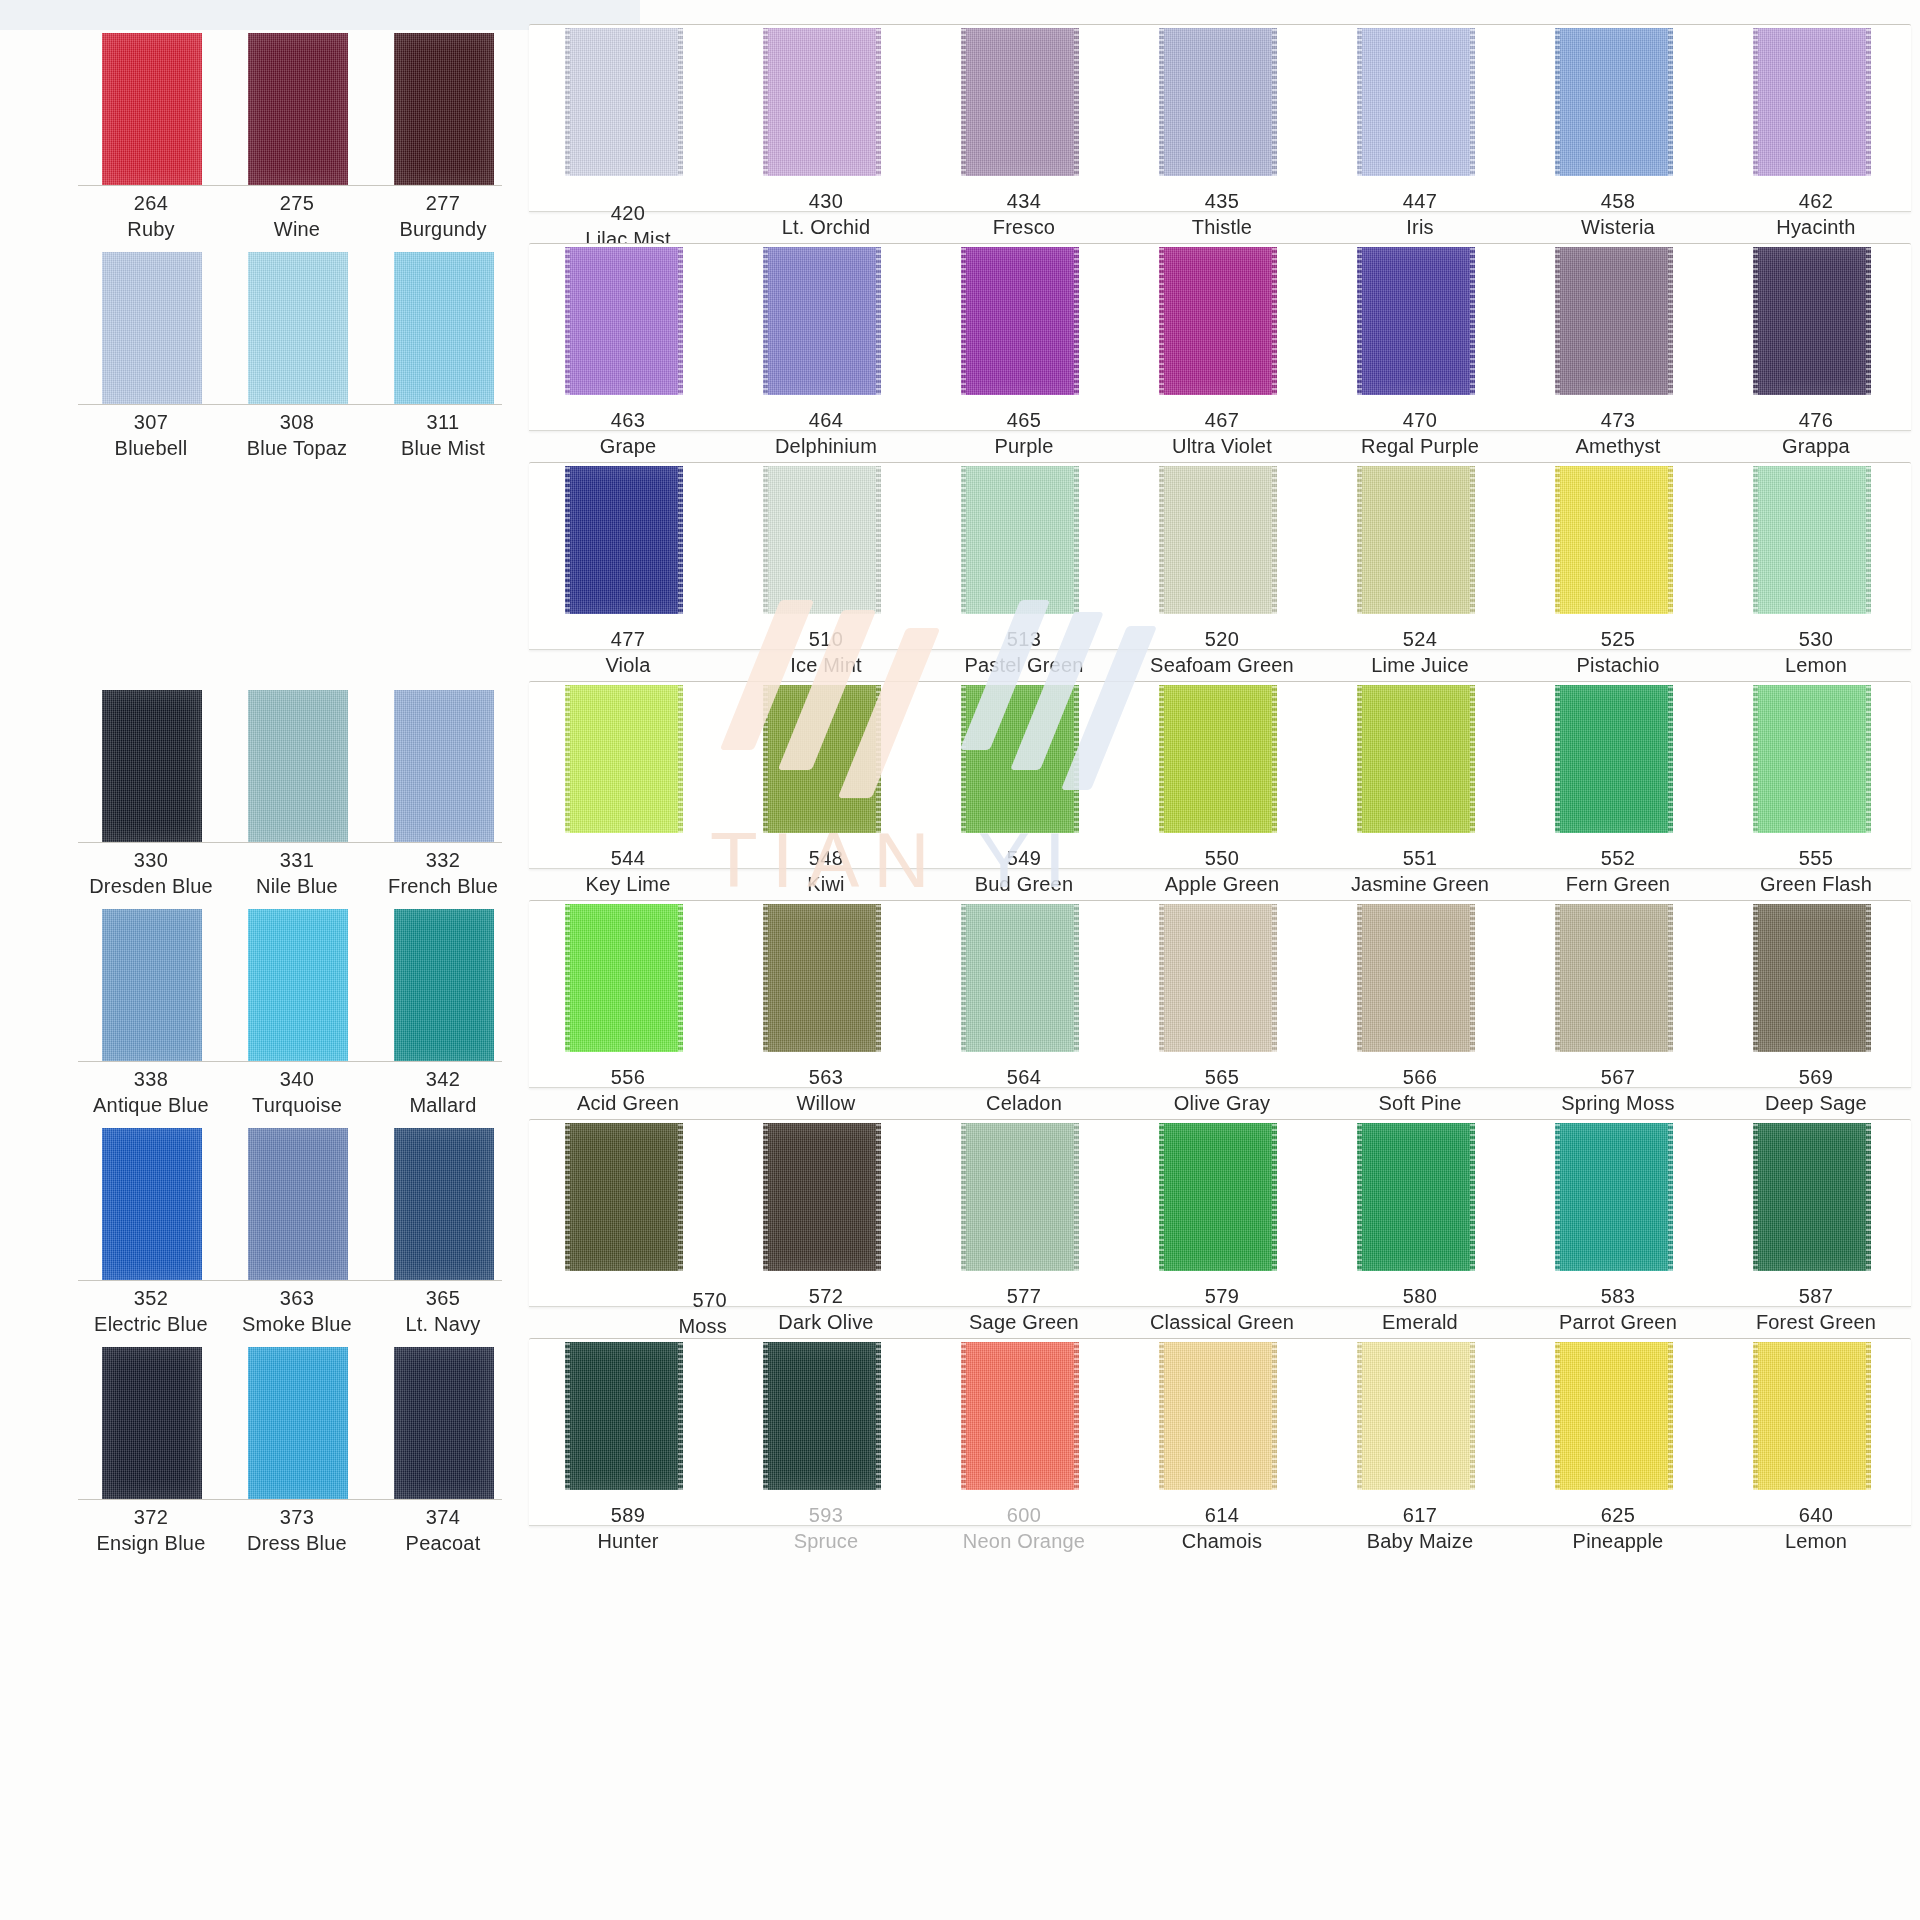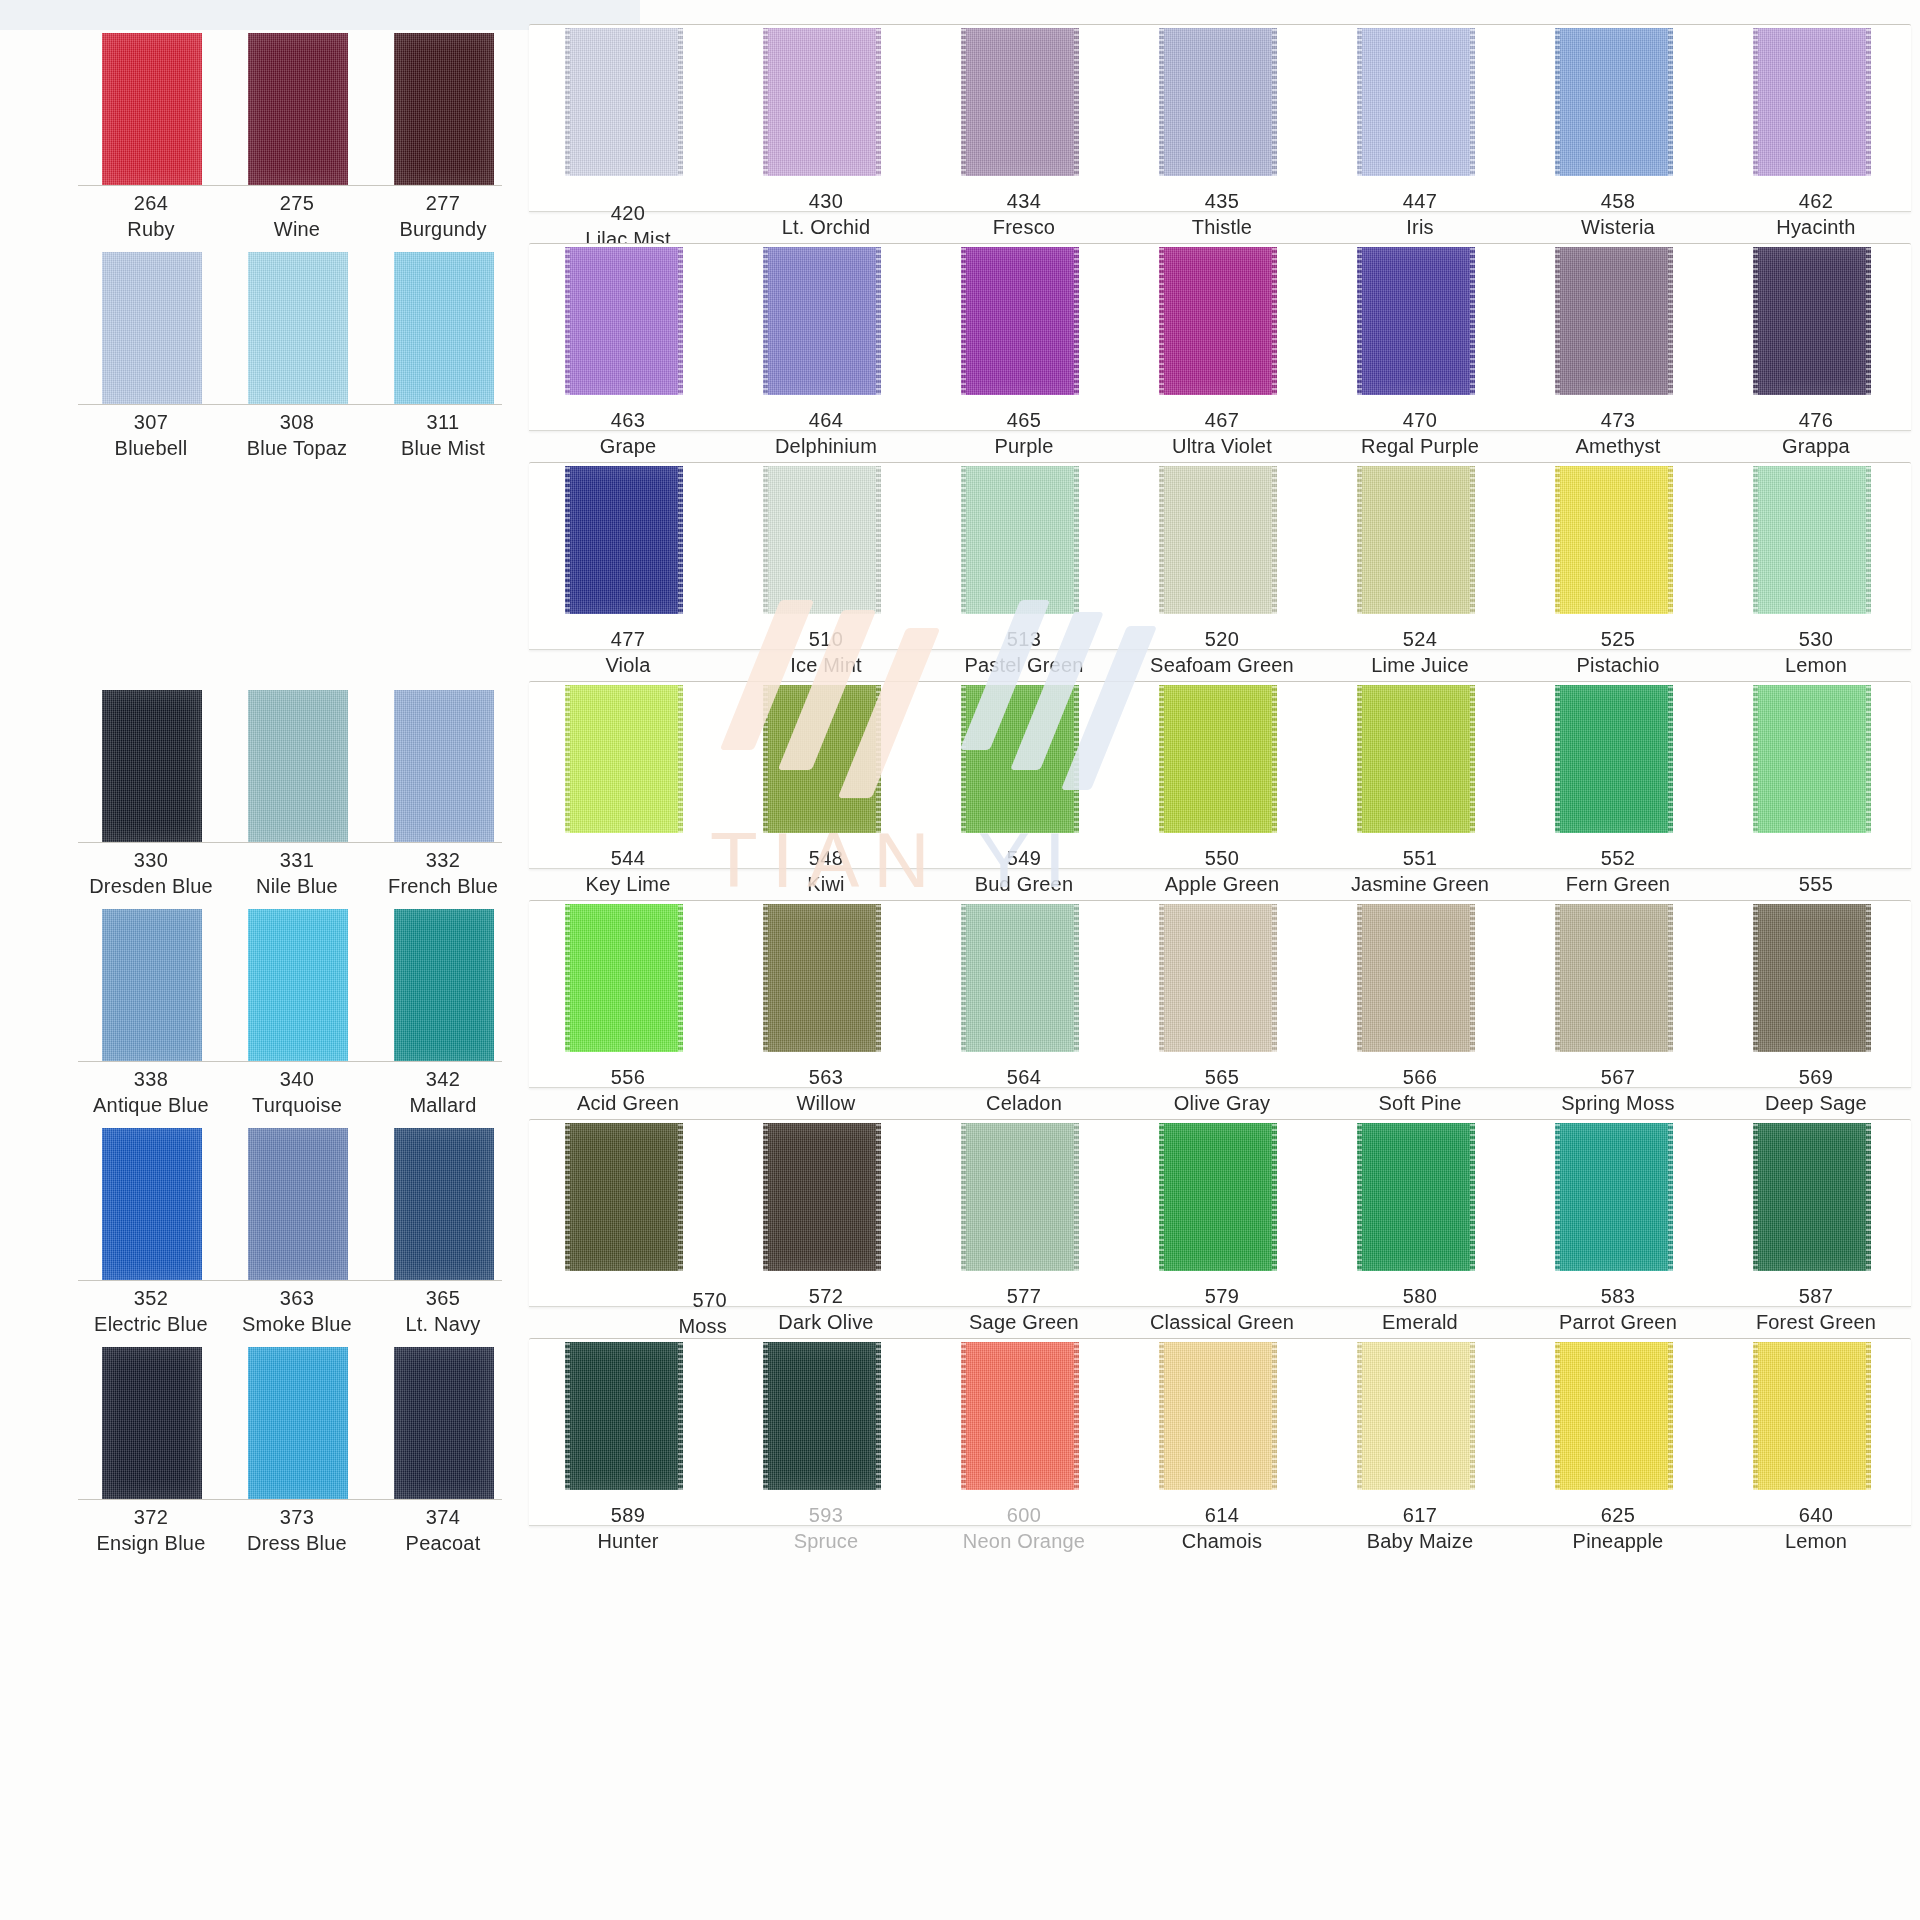--- a/index.html
+++ b/index.html
@@ -454,21 +454,21 @@
         <div class="sw-wrap" style="left: 1035px; top: 28px; width: 118px; height: 148px;">
           <div class="sw" style="background-color: rgb(39, 170, 94);"></div>
         </div>
         <div class="lbl" style="left: 999px; top: 188px; width: 198px;">
           <span class="num">552</span>
           <span class="nm">Fern Green</span>
         </div>
         <div class="sw-wrap" style="left: 1233px; top: 28px; width: 118px; height: 148px;">
           <div class="sw" style="background-color: rgb(125, 219, 138);"></div>
         </div>
-        <div class="lbl" style="left: 1197px; top: 188px; width: 198px; margin-top: 26px;">
+        <div class="lbl" style="left: 1197px; top: 188px; width: 198px;">
           <span class="num">555</span>
           <span class="nm">Green Flash</span>
         </div>
       </div>
       <div class="row" style="top: 876px; height: 219px;">
         <div class="card" style="left: 9px; top: 24px; width: 1382px; height: 186px;"></div>
         <div class="sw-wrap" style="left: 45px; top: 28px; width: 118px; height: 148px;">
           <div class="sw" style="background-color: rgb(108, 235, 63);"></div>
         </div>
         <div class="lbl" style="left: 9px; top: 188px; width: 198px;">

